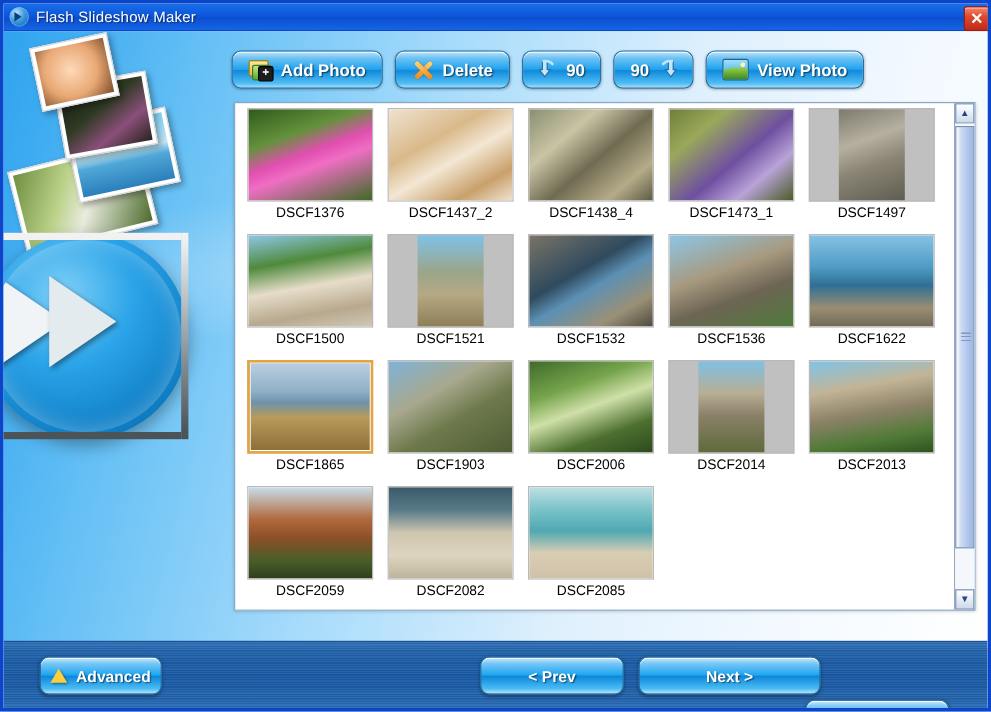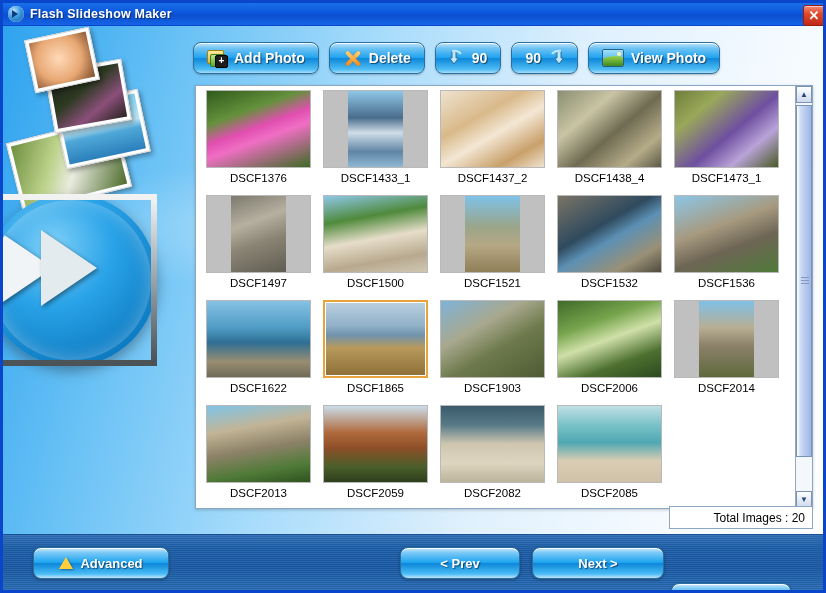--- a/index.html
+++ b/index.html
@@ -30,21 +30,21 @@
     background:radial-gradient(circle at 35% 30%,#bfe2ff 0%,#3a9ae0 45%,#0b5ca8 100%);
     box-shadow:inset 0 0 1px #fff;
     position:relative;flex:0 0 auto;
   }
   .title-icon:after{
     content:"";position:absolute;left:4px;top:4px;
     width:0;height:0;border-left:6px solid #0b3e7a;
     border-top:4px solid transparent;border-bottom:4px solid transparent;
   }
   .title-text{
-    color:#ffffff;font-size:12.5px;font-weight:bold;
+    color:#ffffff;font-size:12.5px;font-weight:normal;
     text-shadow:1px 1px 1px rgba(0,0,0,.45);
     letter-spacing:.2px;
   }
   .close-btn{
     position:absolute;right:4px;top:2px;width:20px;height:19px;
     border-radius:3px;
     background:linear-gradient(180deg,#f28b76 0%,#e04a2a 40%,#c0291a 100%);
     border:1px solid #9c1c10;
     box-shadow:inset 0 1px 0 rgba(255,255,255,.55);
     display:flex;align-items:center;justify-content:center;
@@ -213,23 +213,23 @@
     position:absolute;top:12px;height:32px;border-radius:8px;box-sizing:border-box;
     background:linear-gradient(180deg,#cfe9fb 0%,#79c8f6 16%,#1ea6f0 48%,#0e87da 52%,#49bcf5 86%,#bfe4fb 100%);
     border:1px solid #2a6f9e;
     box-shadow:inset 0 1px 0 rgba(255,255,255,.85), 0 1px 3px rgba(0,0,0,.35);
     display:flex;align-items:center;justify-content:center;gap:7px;
     color:#fff;font-size:13px;font-weight:bold;text-shadow:1px 1px 1px rgba(0,0,0,.5);
     cursor:pointer;
   }
   .tri{width:0;height:0;border-left:7px solid transparent;border-right:7px solid transparent;
     border-bottom:12px solid #ffce3a;filter:drop-shadow(1px 1px 1px rgba(0,0,0,.4));}
-  .b-adv{left:30px;width:136px;}
+  .b-adv{left:30px;width:102px;}
   .b-prev{left:397px;width:120px;}
-  .b-next{left:529px;width:132px;}
+  .b-next{left:529px;width:152px;}
   .b-exit{left:668px;width:120px;margin-top:36px;}
 </style>
 </head>
 <body>
 
 <div class="app">
 
   <div class="titlebar">
     <div class="title-icon"></div>
     <div class="title-text">Flash Slideshow Maker</div>
@@ -310,26 +310,20 @@
   <div class="listpanel">
     <div class="grid" id="grid">
         <div class="cell">
           <div class="thumbbox">
             <div class="thumb" style="width: 103px; height: 76px; background: linear-gradient(160deg, rgb(47, 90, 28) 0%, rgb(100, 145, 59) 30%, rgb(225, 79, 176) 48%, rgb(240, 110, 196) 60%, rgb(61, 107, 36) 100%);"></div>
           </div>
           <div class="caption">DSCF1376</div>
         </div>
         <div class="cell">
           <div class="thumbbox">
-            <div class="thumb" style="width: 55px; height: 76px; background: linear-gradient(rgb(143, 198, 232) 0%, rgb(74, 109, 140) 35%, rgb(207, 221, 232) 55%, rgb(95, 133, 164) 80%, rgb(143, 184, 212) 100%);"></div>
-          </div>
-          <div class="caption">DSCF1433_1</div>
-        </div>
-        <div class="cell">
-          <div class="thumbbox">
             <div class="thumb" style="width: 103px; height: 76px; background: linear-gradient(150deg, rgb(239, 226, 207) 0%, rgb(217, 185, 138) 35%, rgb(243, 231, 212) 55%, rgb(201, 160, 106) 80%, rgb(239, 227, 208) 100%);"></div>
           </div>
           <div class="caption">DSCF1437_2</div>
         </div>
         <div class="cell">
           <div class="thumbbox">
             <div class="thumb" style="width: 103px; height: 76px; background: linear-gradient(140deg, rgb(138, 143, 114) 0%, rgb(201, 196, 164) 30%, rgb(111, 107, 82) 55%, rgb(181, 171, 136) 80%, rgb(92, 90, 70) 100%);"></div>
           </div>
           <div class="caption">DSCF1438_4</div>
         </div>
@@ -429,21 +423,20 @@
       <div class="sbtn up">▲</div>
       <div class="strack">
         <div class="sthumb">
           <span class="sgrip"></span>
         </div>
       </div>
       <div class="sbtn down">▼</div>
     </div>
   </div>
 
-  <div class="total">Total Images : 20</div>
 
   <div class="bottombar">
     <div class="bbtn b-adv">
       <span class="tri"></span>
       <span>Advanced</span>
     </div>
     <div class="bbtn b-prev">
       <span>&lt; Prev</span>
     </div>
     <div class="bbtn b-next">

